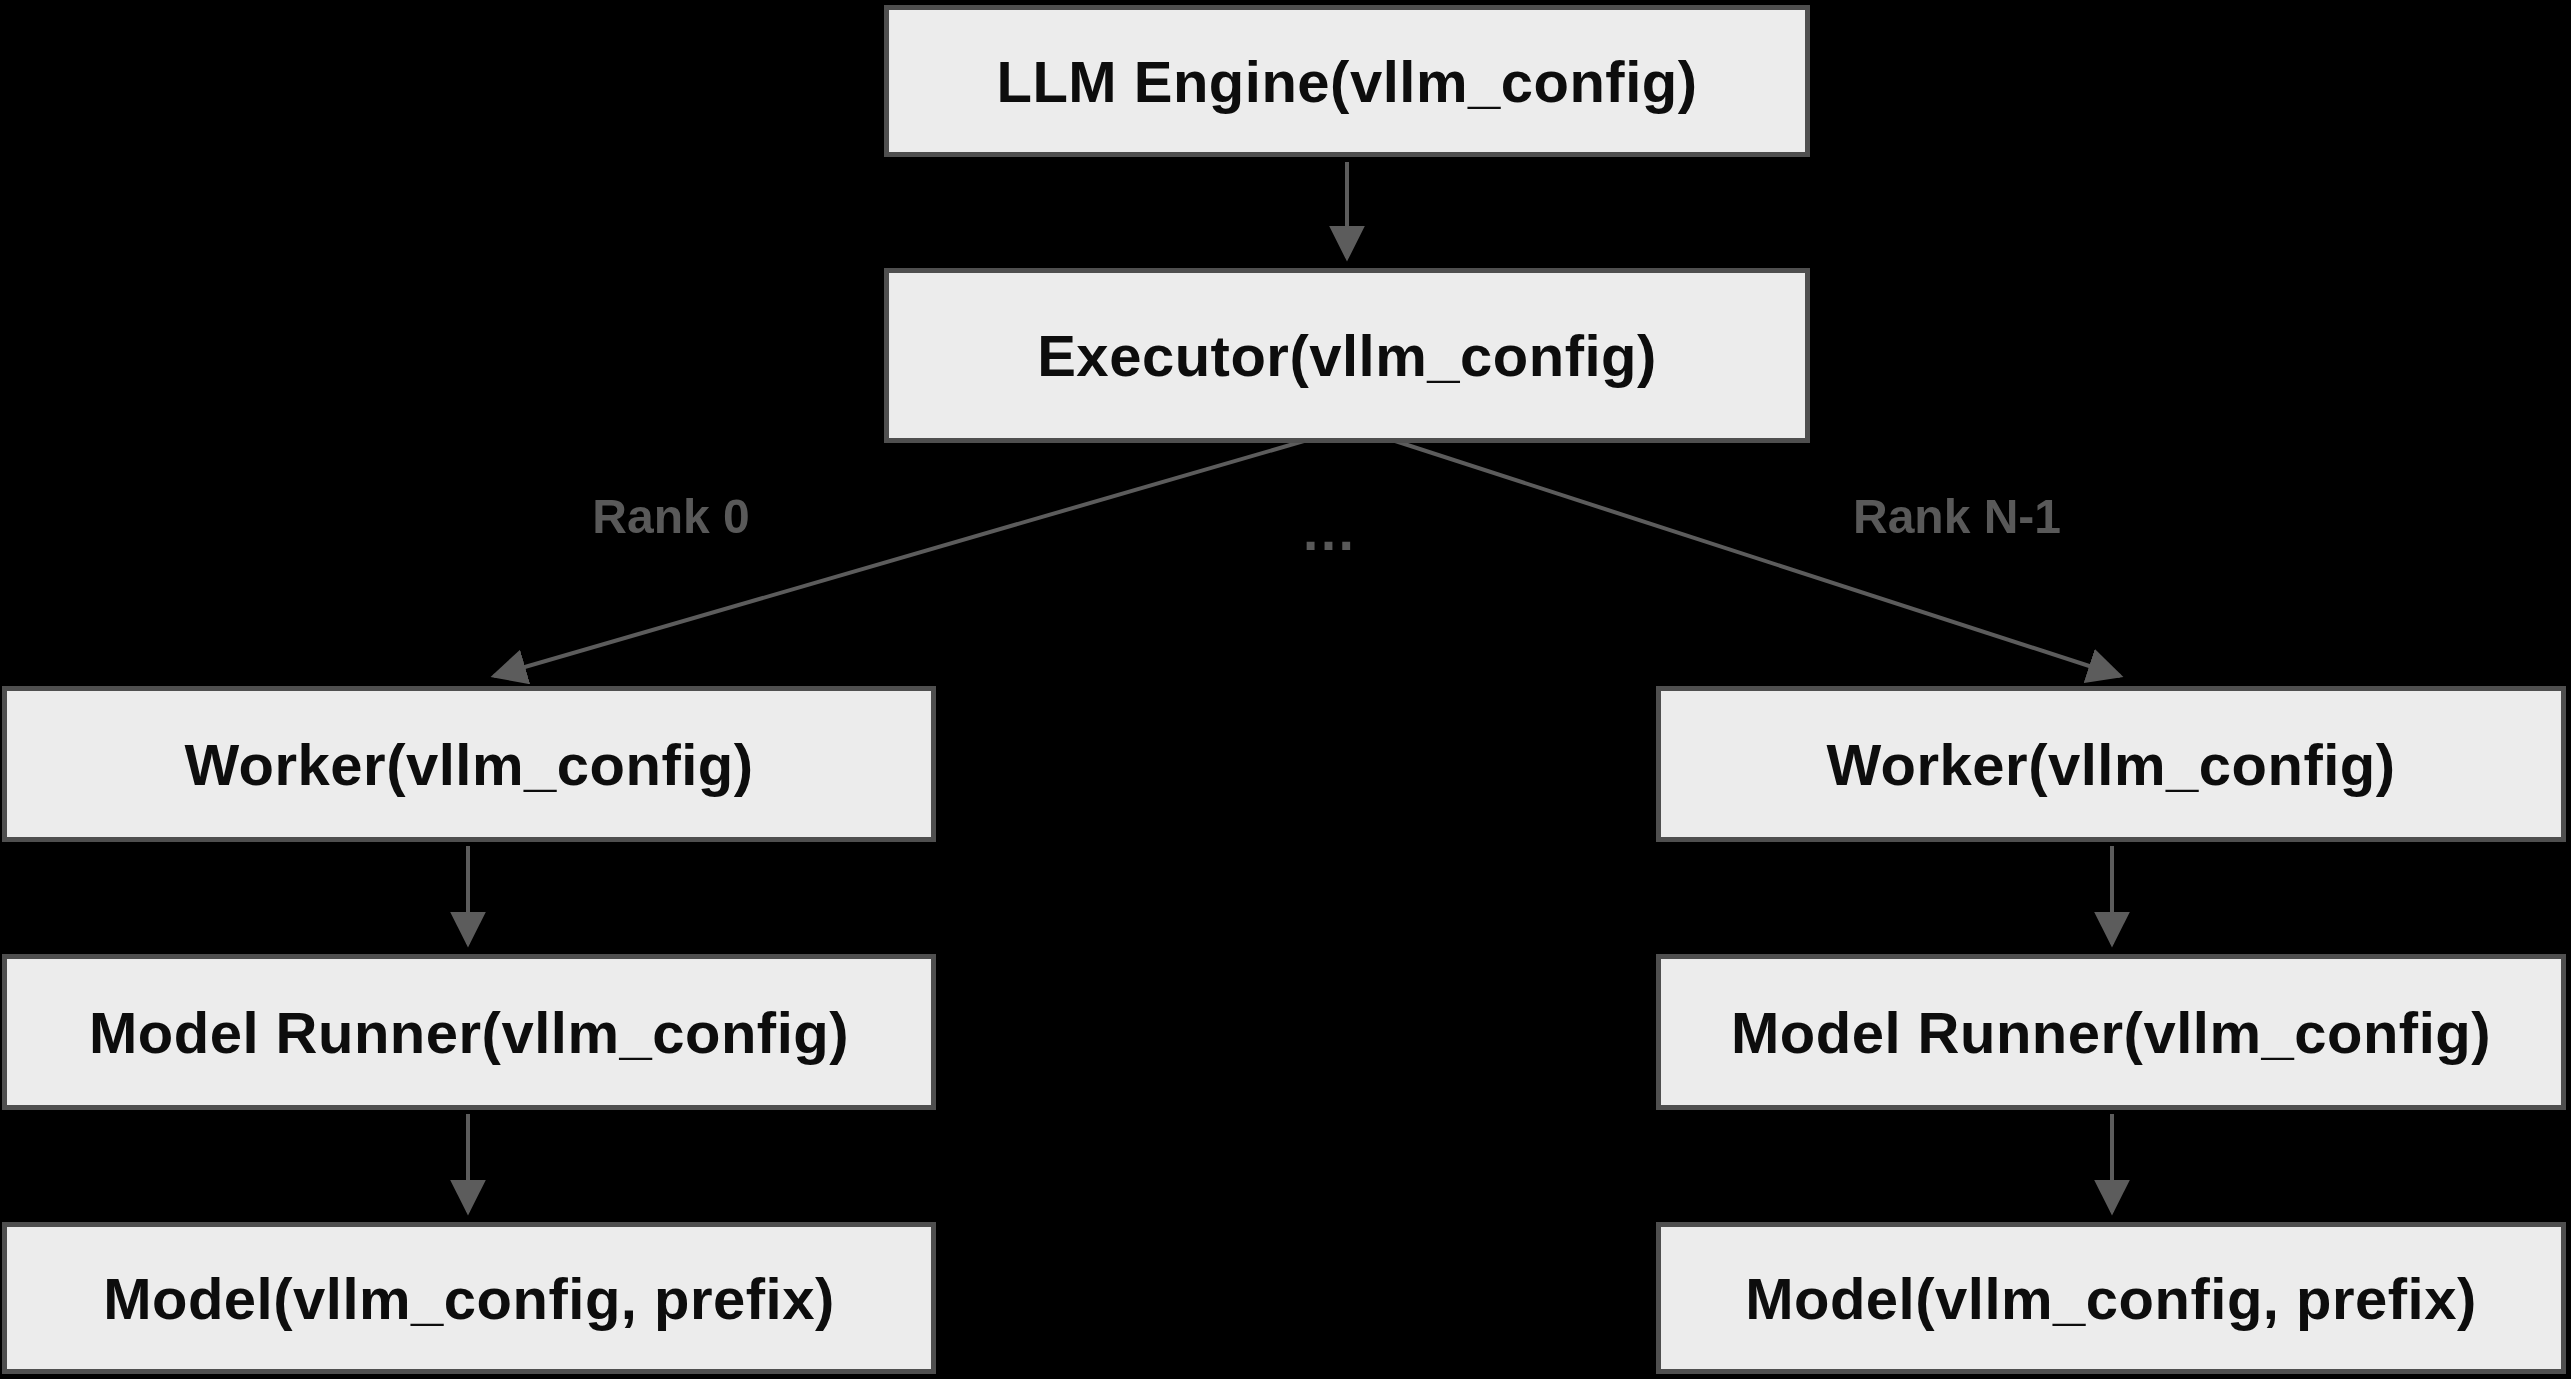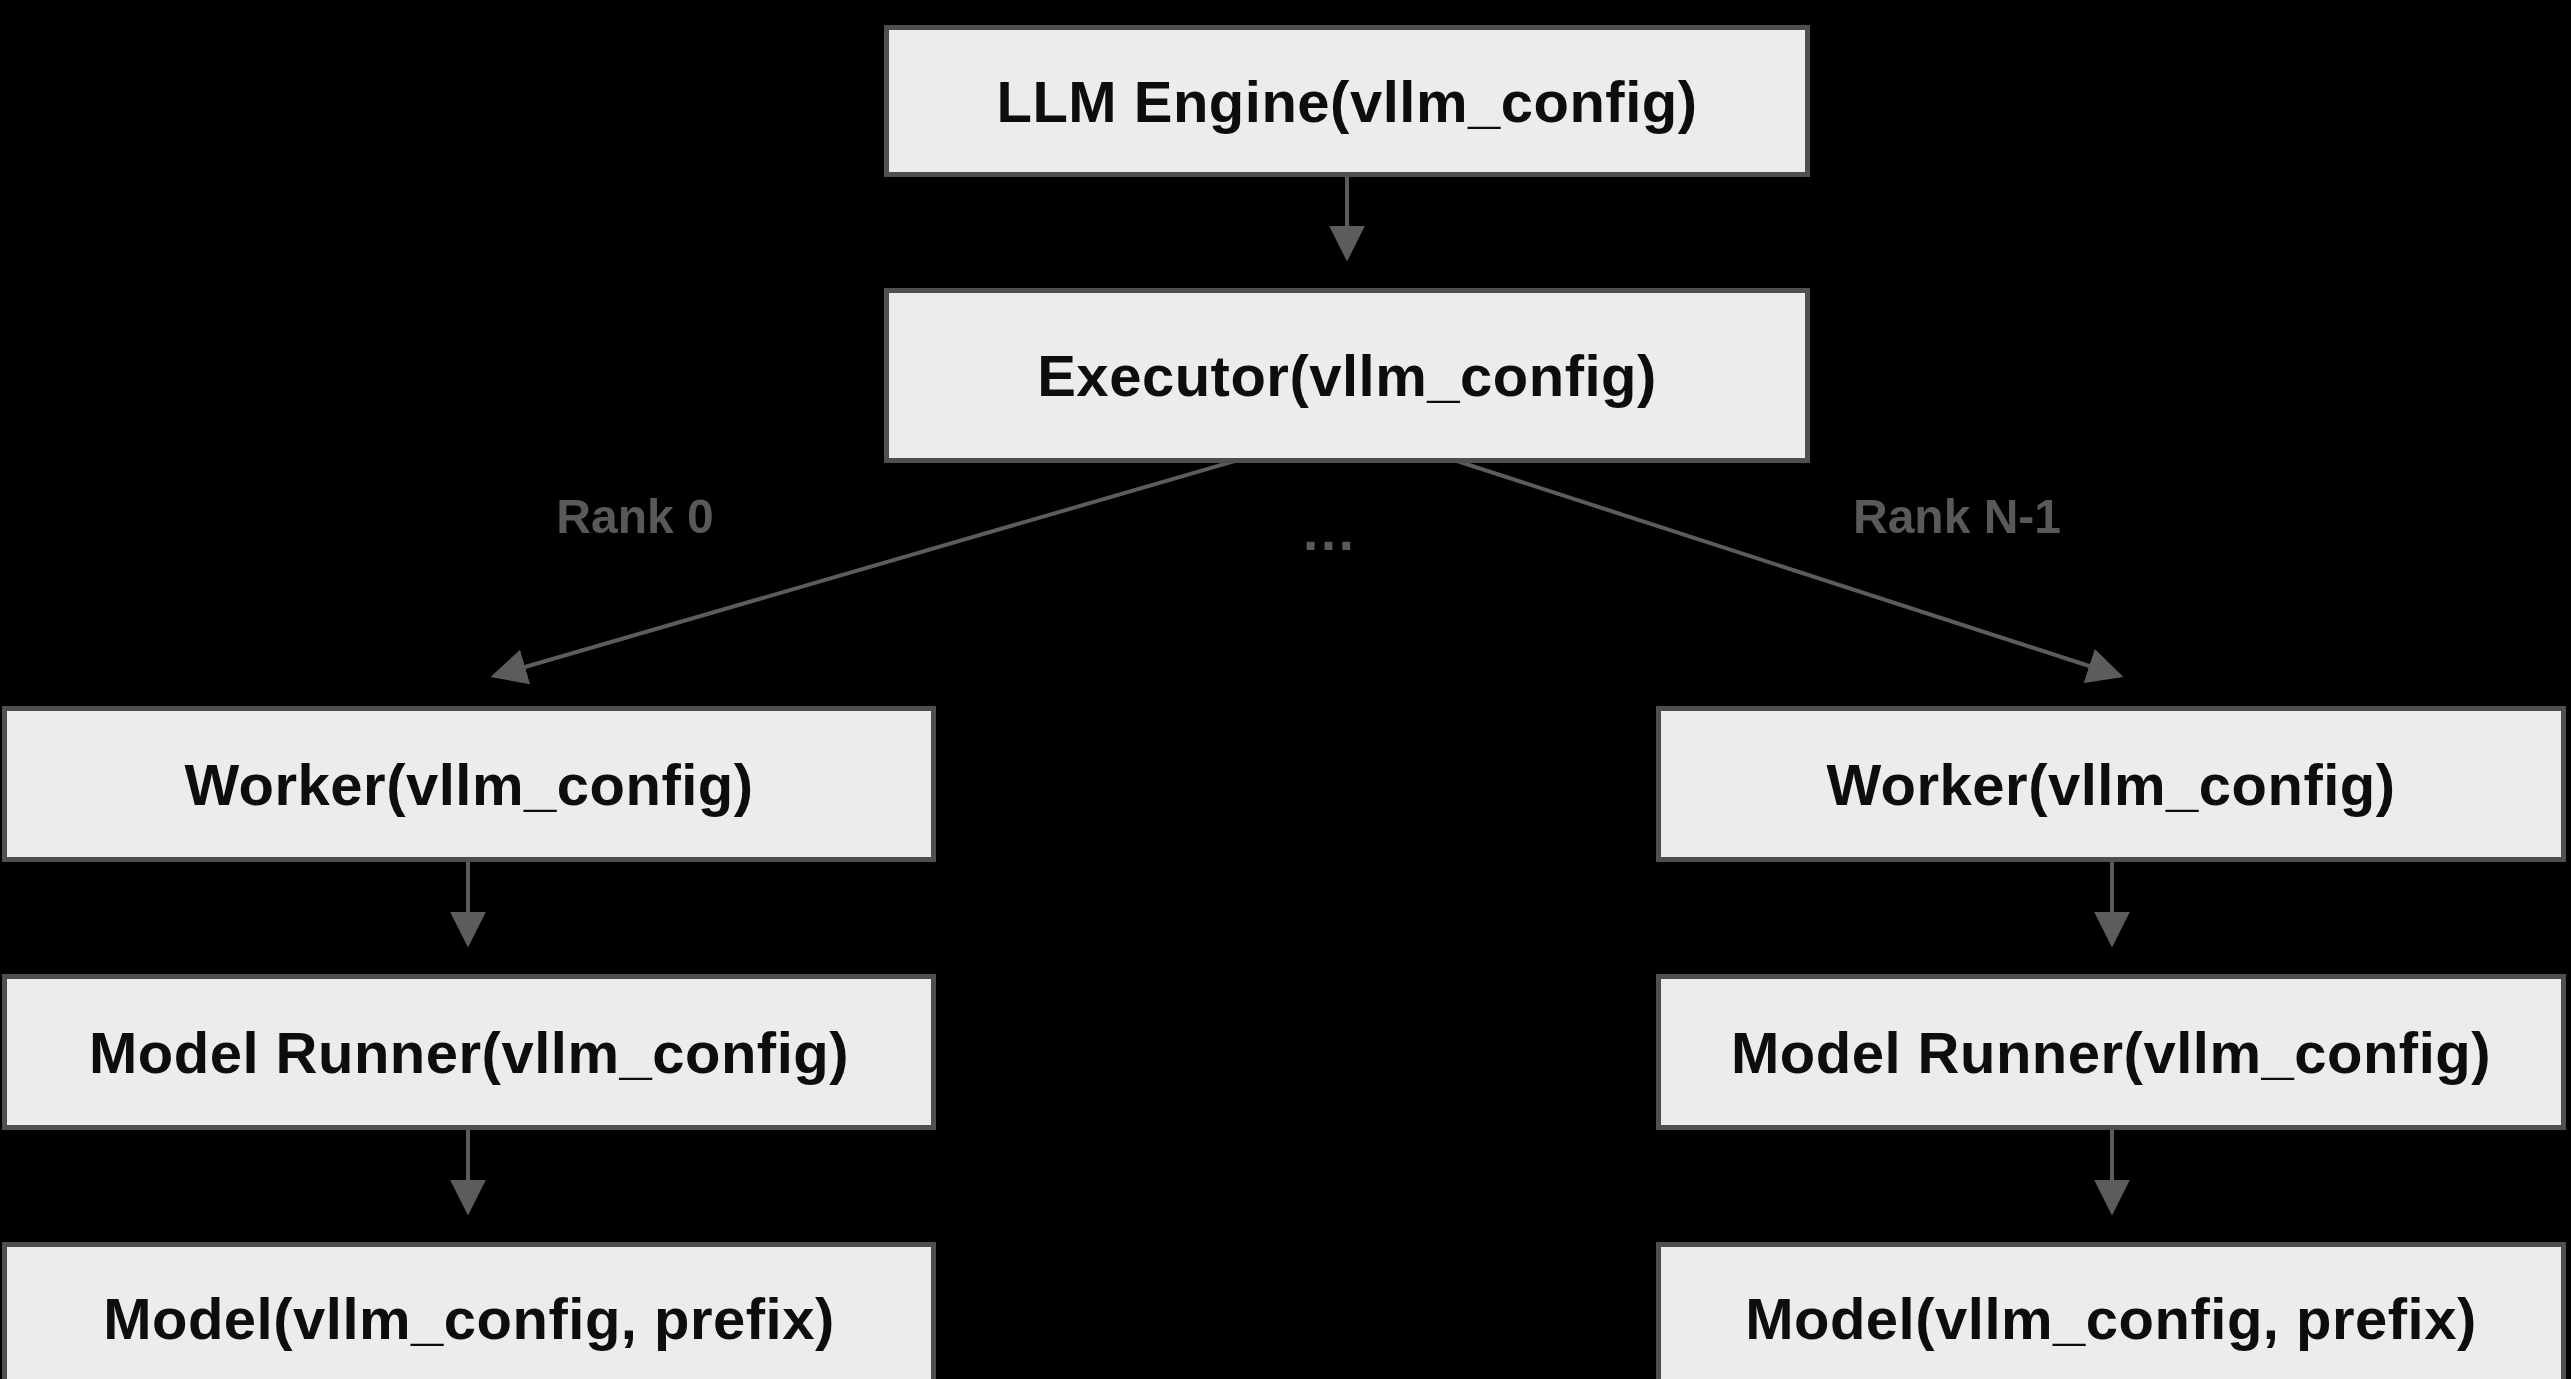--- a/index.html
+++ b/index.html
@@ -31,38 +31,37 @@
   svg.edges marker path { fill: var(--connector); }
   .node {
     position: absolute;
     background: var(--node-fill);
     border: 5px solid var(--node-border);
     color: var(--node-text);
     display: flex; align-items: center; justify-content: center;
     font-size: 58px; font-weight: 600;
     letter-spacing: 0.5px;
     white-space: nowrap;
-    margin-top: 20px;
   }
   .node-llm-engine        { left: 884px;  top: 5px;    width: 926px; height: 152px; }
   .node-executor          { left: 884px;  top: 268px;  width: 926px; height: 175px; }
   .node-worker-left       { left: 2px;    top: 686px;  width: 934px; height: 156px; }
   .node-model-runner-left { left: 2px;    top: 954px;  width: 934px; height: 156px; }
   .node-model-left        { left: 2px;    top: 1222px; width: 934px; height: 152px; }
   .node-worker-right      { left: 1656px; top: 686px;  width: 910px; height: 156px; }
   .node-model-runner-right{ left: 1656px; top: 954px;  width: 910px; height: 156px; }
   .node-model-right       { left: 1656px; top: 1222px; width: 910px; height: 152px; }
   .edge-label {
     position: absolute;
     color: var(--label-text);
     font-size: 48px; font-weight: 600;
     transform: translate(-50%, -50%);
     white-space: nowrap;
   }
-  .edge-label-rank0  { left: 635px;  top: 516px; text-align: center; }
+  .edge-label-rank0  { left: 671px;  top: 516px; text-align: center; }
   .edge-label-rankn  { left: 1957px; top: 516px; }
   .edge-label-ellipsis {
     left: 1330px; top: 530px;
     font-size: 56px; font-weight: 700; letter-spacing: 3px;
   }
 </style>
 </head>
 <body>
 
 <div class="canvas">

